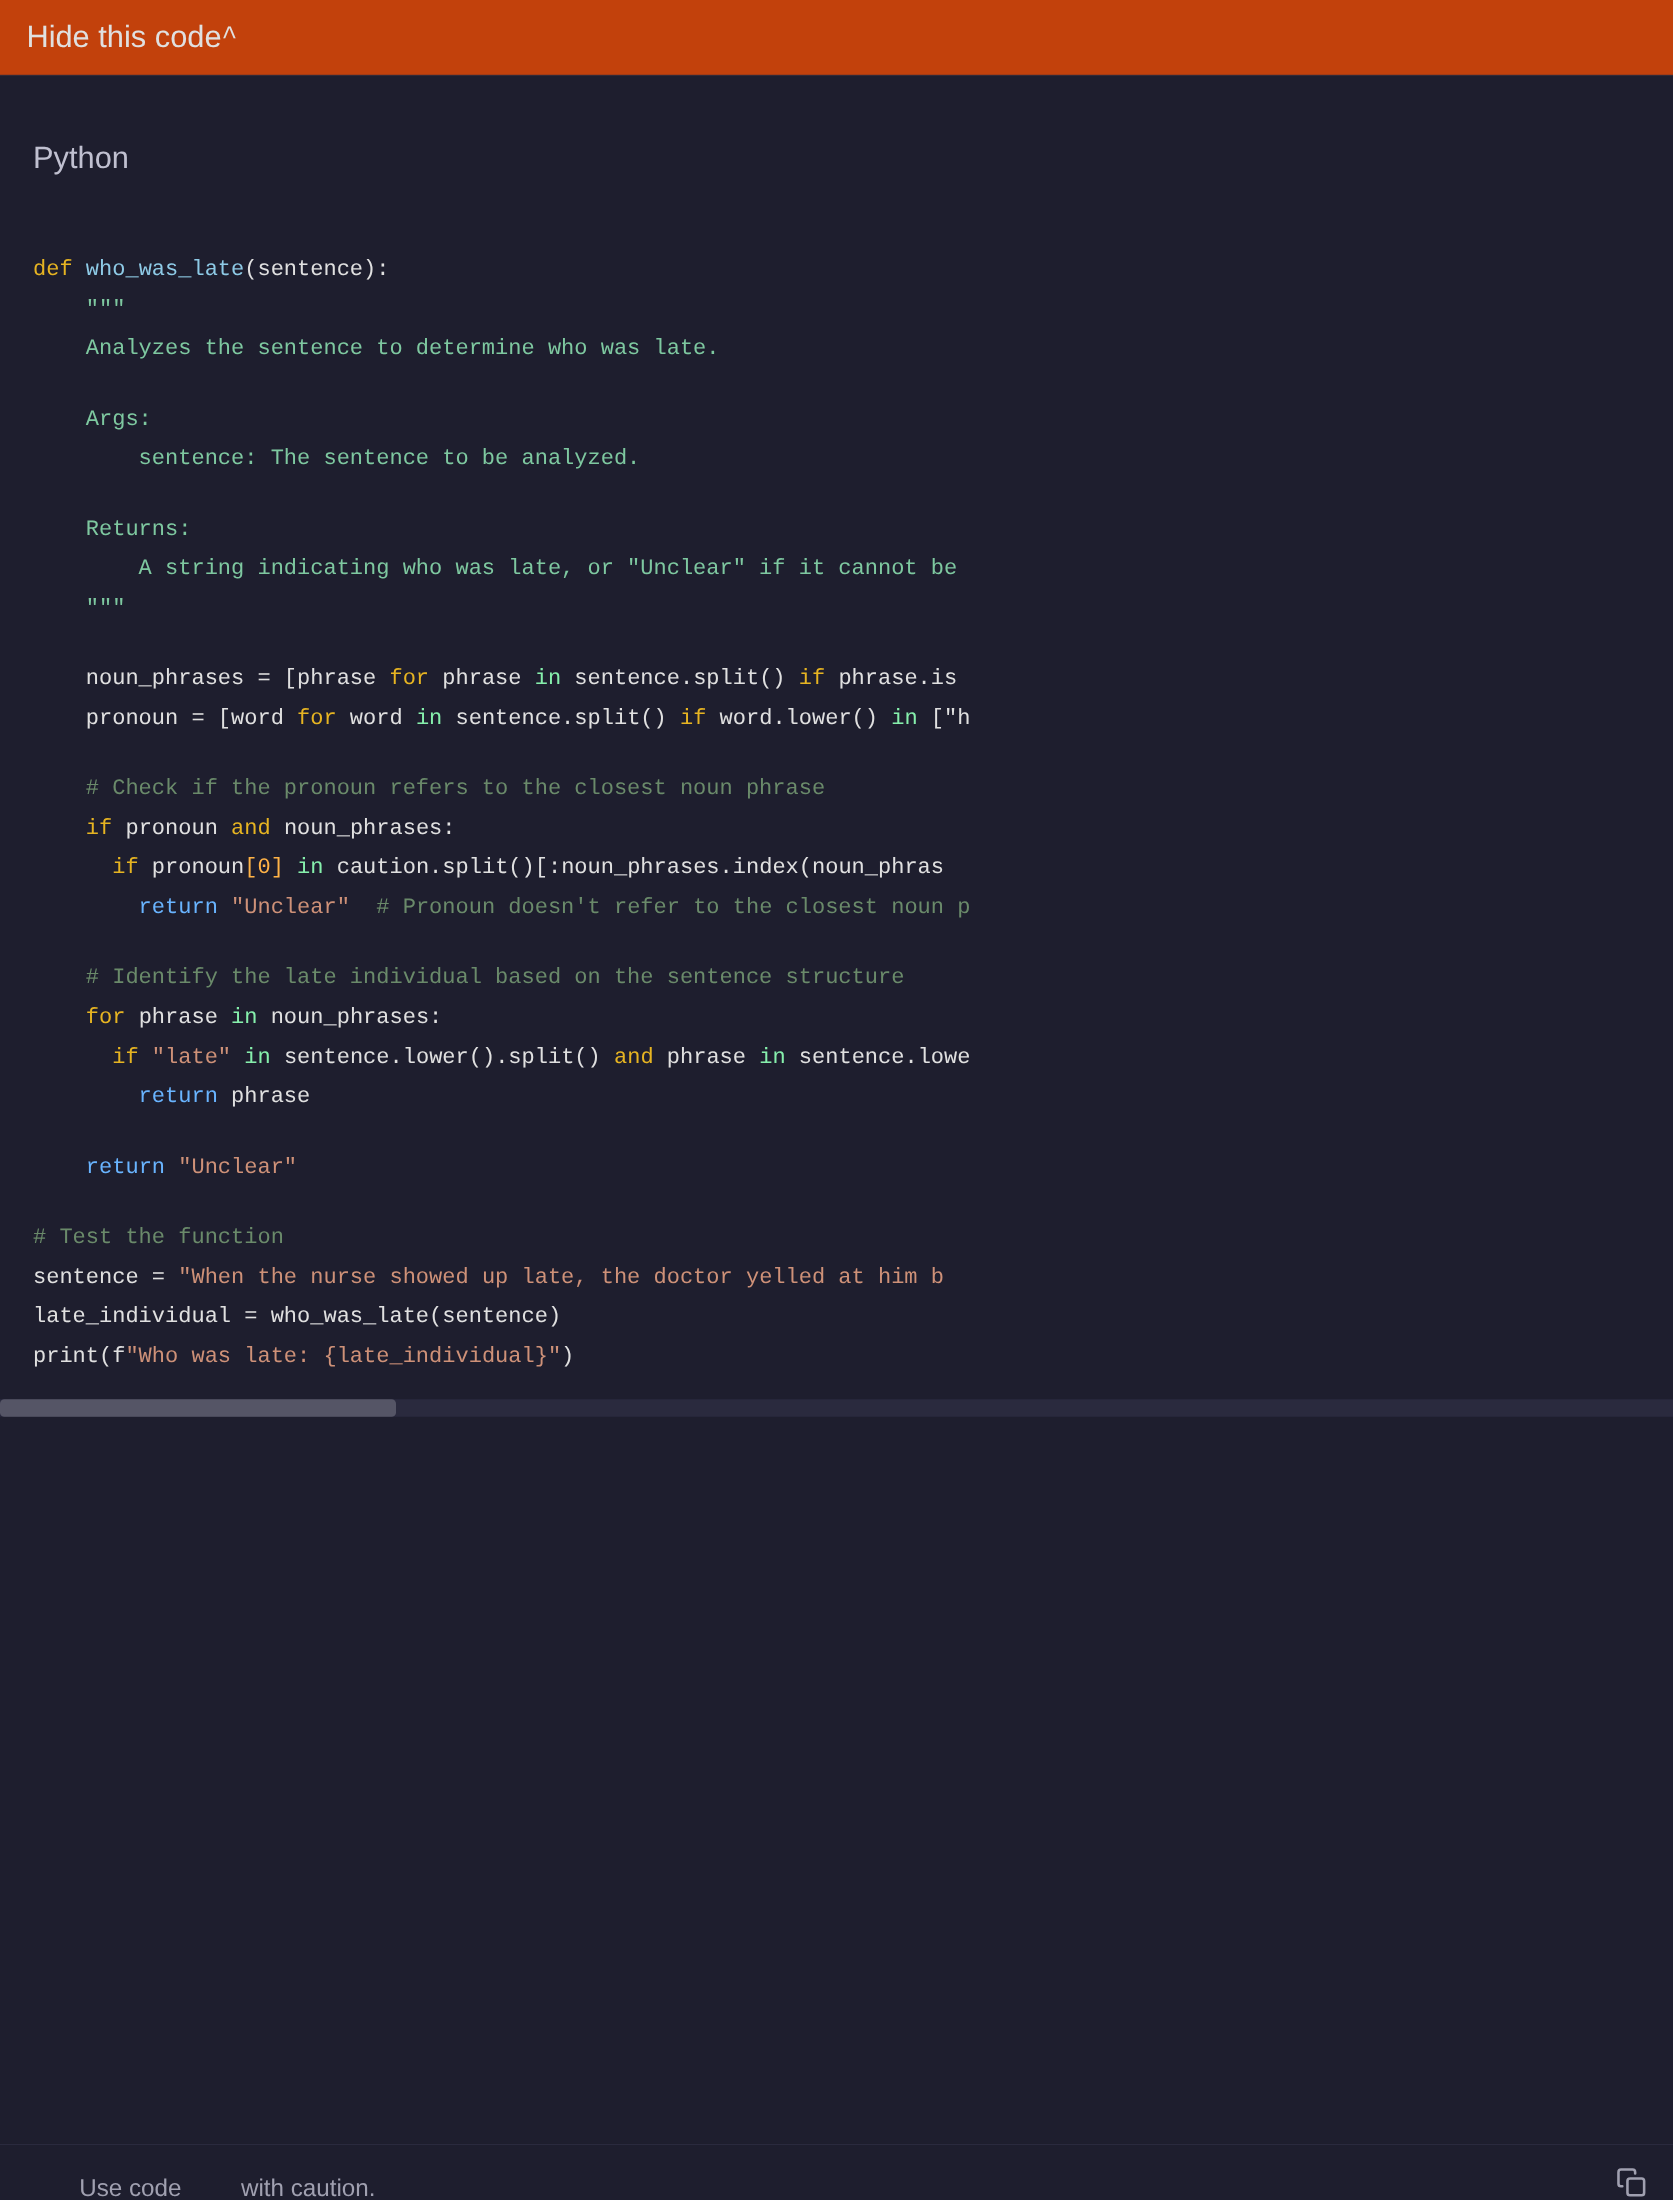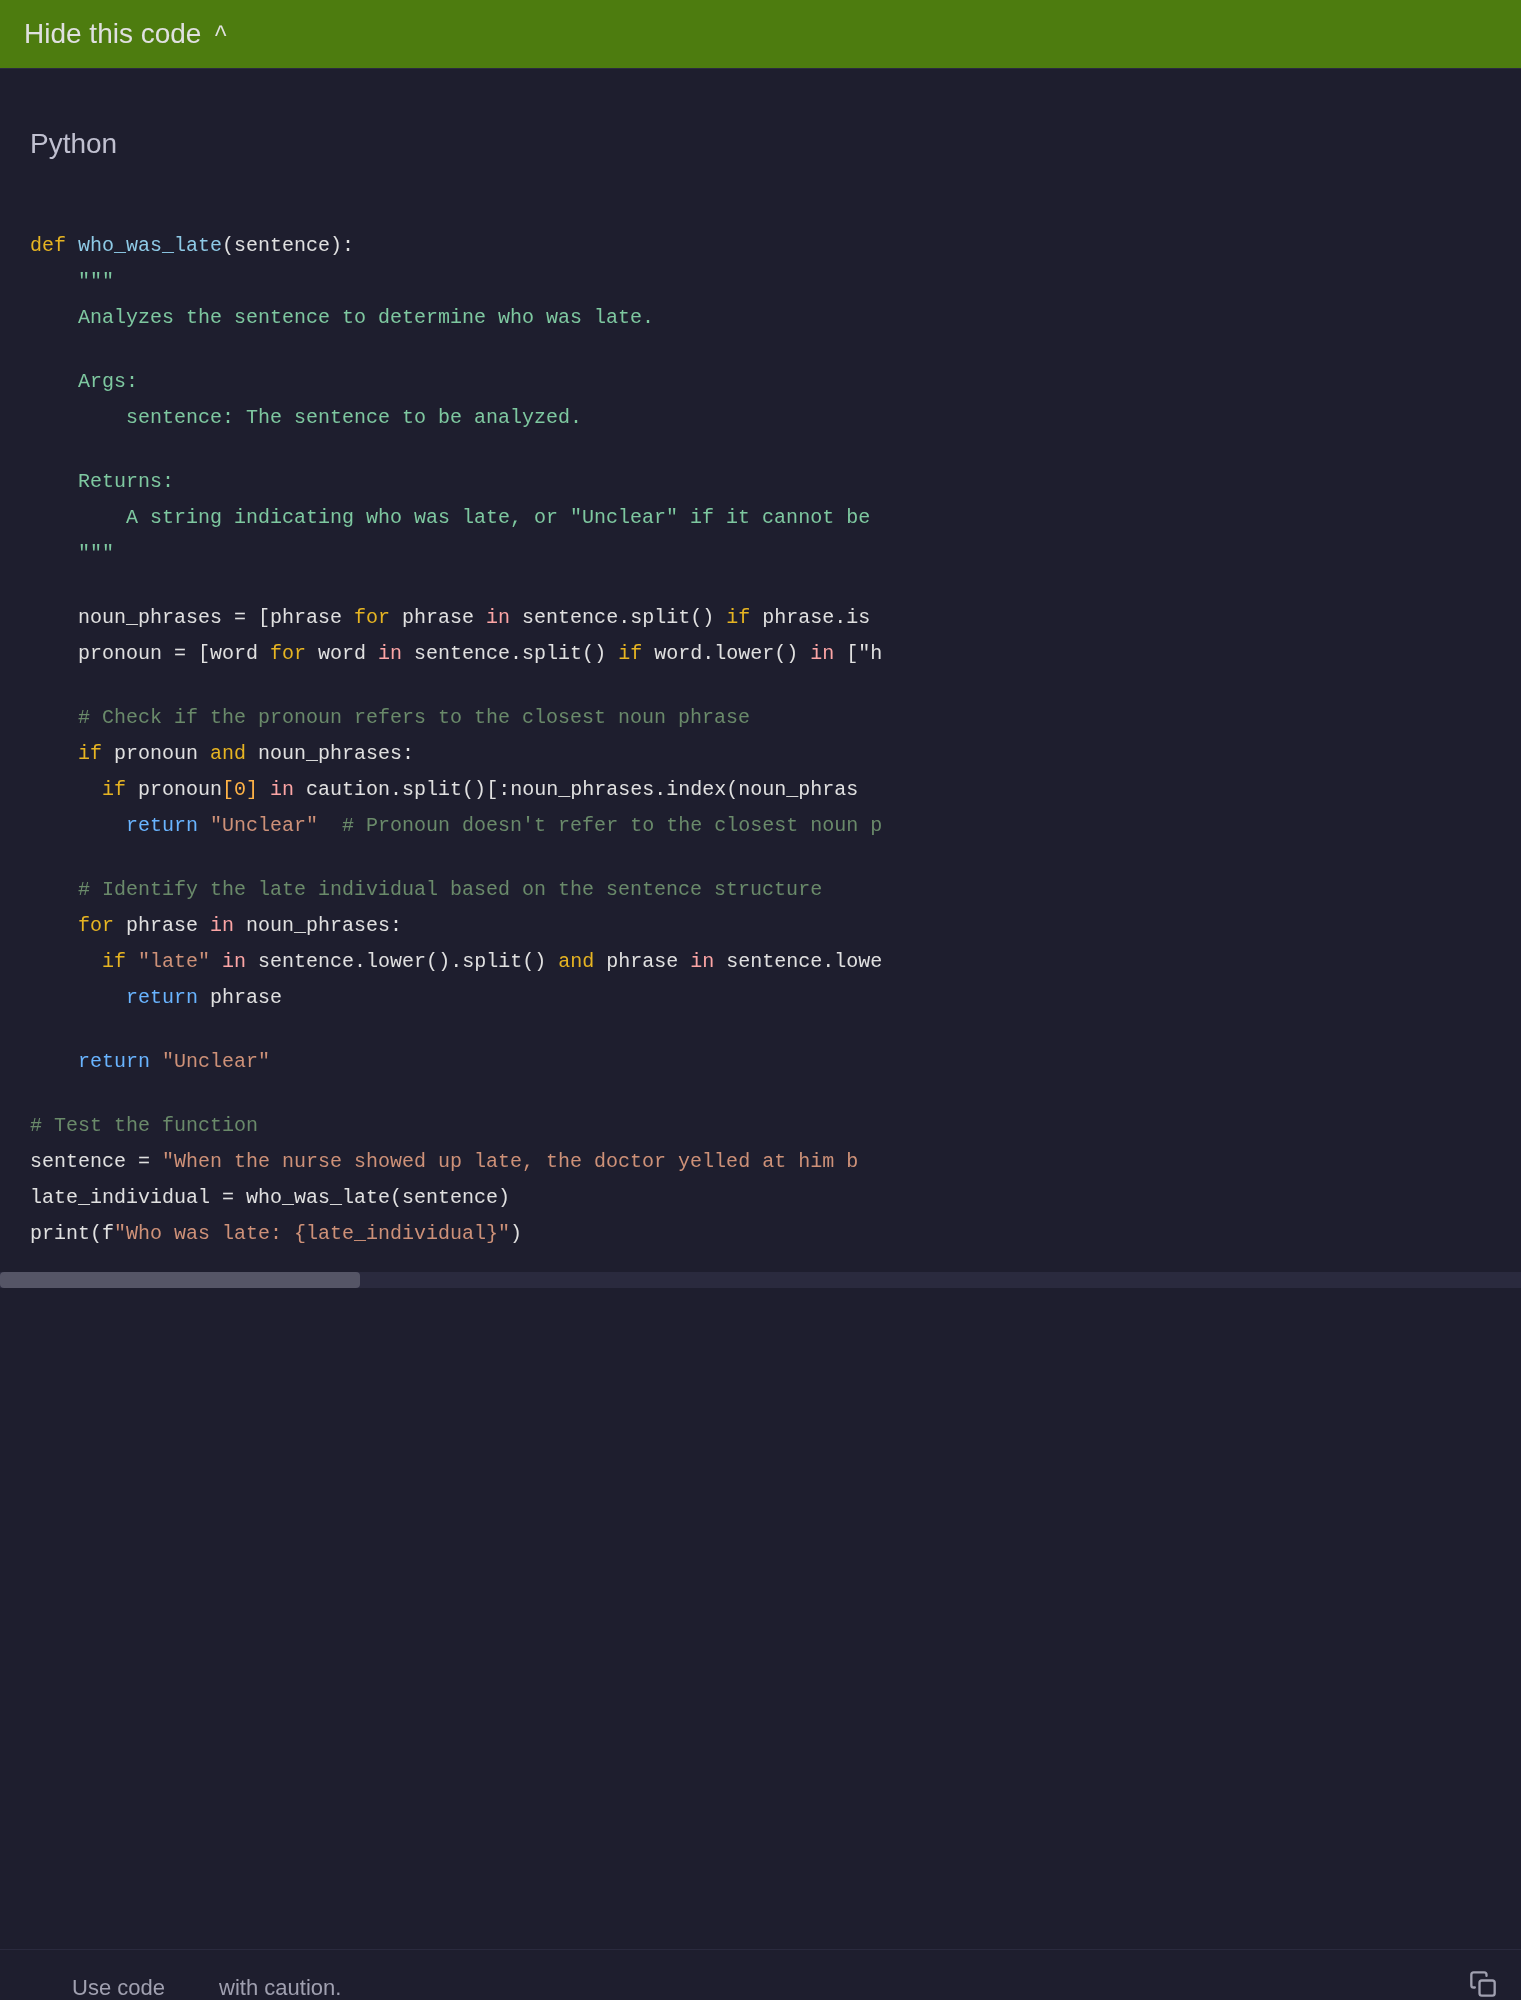--- a/index.html
+++ b/index.html
@@ -10,25 +10,25 @@
 
     body {
       background-color: #1a1a2e;
       font-family: 'Courier New', Courier, monospace;
       width: 1521px;
       min-height: 2000px;
       color: #e0e0e0;
     }
 
     .header-bar {
-      background-color: #4d7c0f;
+      background-color: #c2410c;
       padding: 18px 24px;
       display: flex;
       align-items: center;
-      gap: 12px;
+      gap: 0;
       border-bottom: 1px solid #2a2a3e;
     }
 
     .hide-code-label {
       color: #e0e0e0;
       font-size: 28px;
       font-family: sans-serif;
       font-weight: 400;
     }
 
@@ -65,21 +65,21 @@
       padding: 2px 30px;
       white-space: pre;
       display: block;
     }
 
     .keyword-def { color: #e6b422; }
     .keyword-for { color: #e6b422; }
     .keyword-if { color: #e6b422; }
     .keyword-return { color: #69b4ff; }
     .keyword-and { color: #e6b422; }
-    .keyword-in { color: #fca5a5; }
+    .keyword-in { color: #86efac; }
     .func-name { color: #8ecae6; }
     .docstring { color: #7ec8a0; }
     .comment { color: #6a8a6a; }
     .string { color: #ce9178; }
     .normal { color: #e0e0e0; }
     .bracket-highlight { color: #ffb347; }
 
     .scrollbar-area {
       height: 16px;
       background-color: #2a2a3e;

